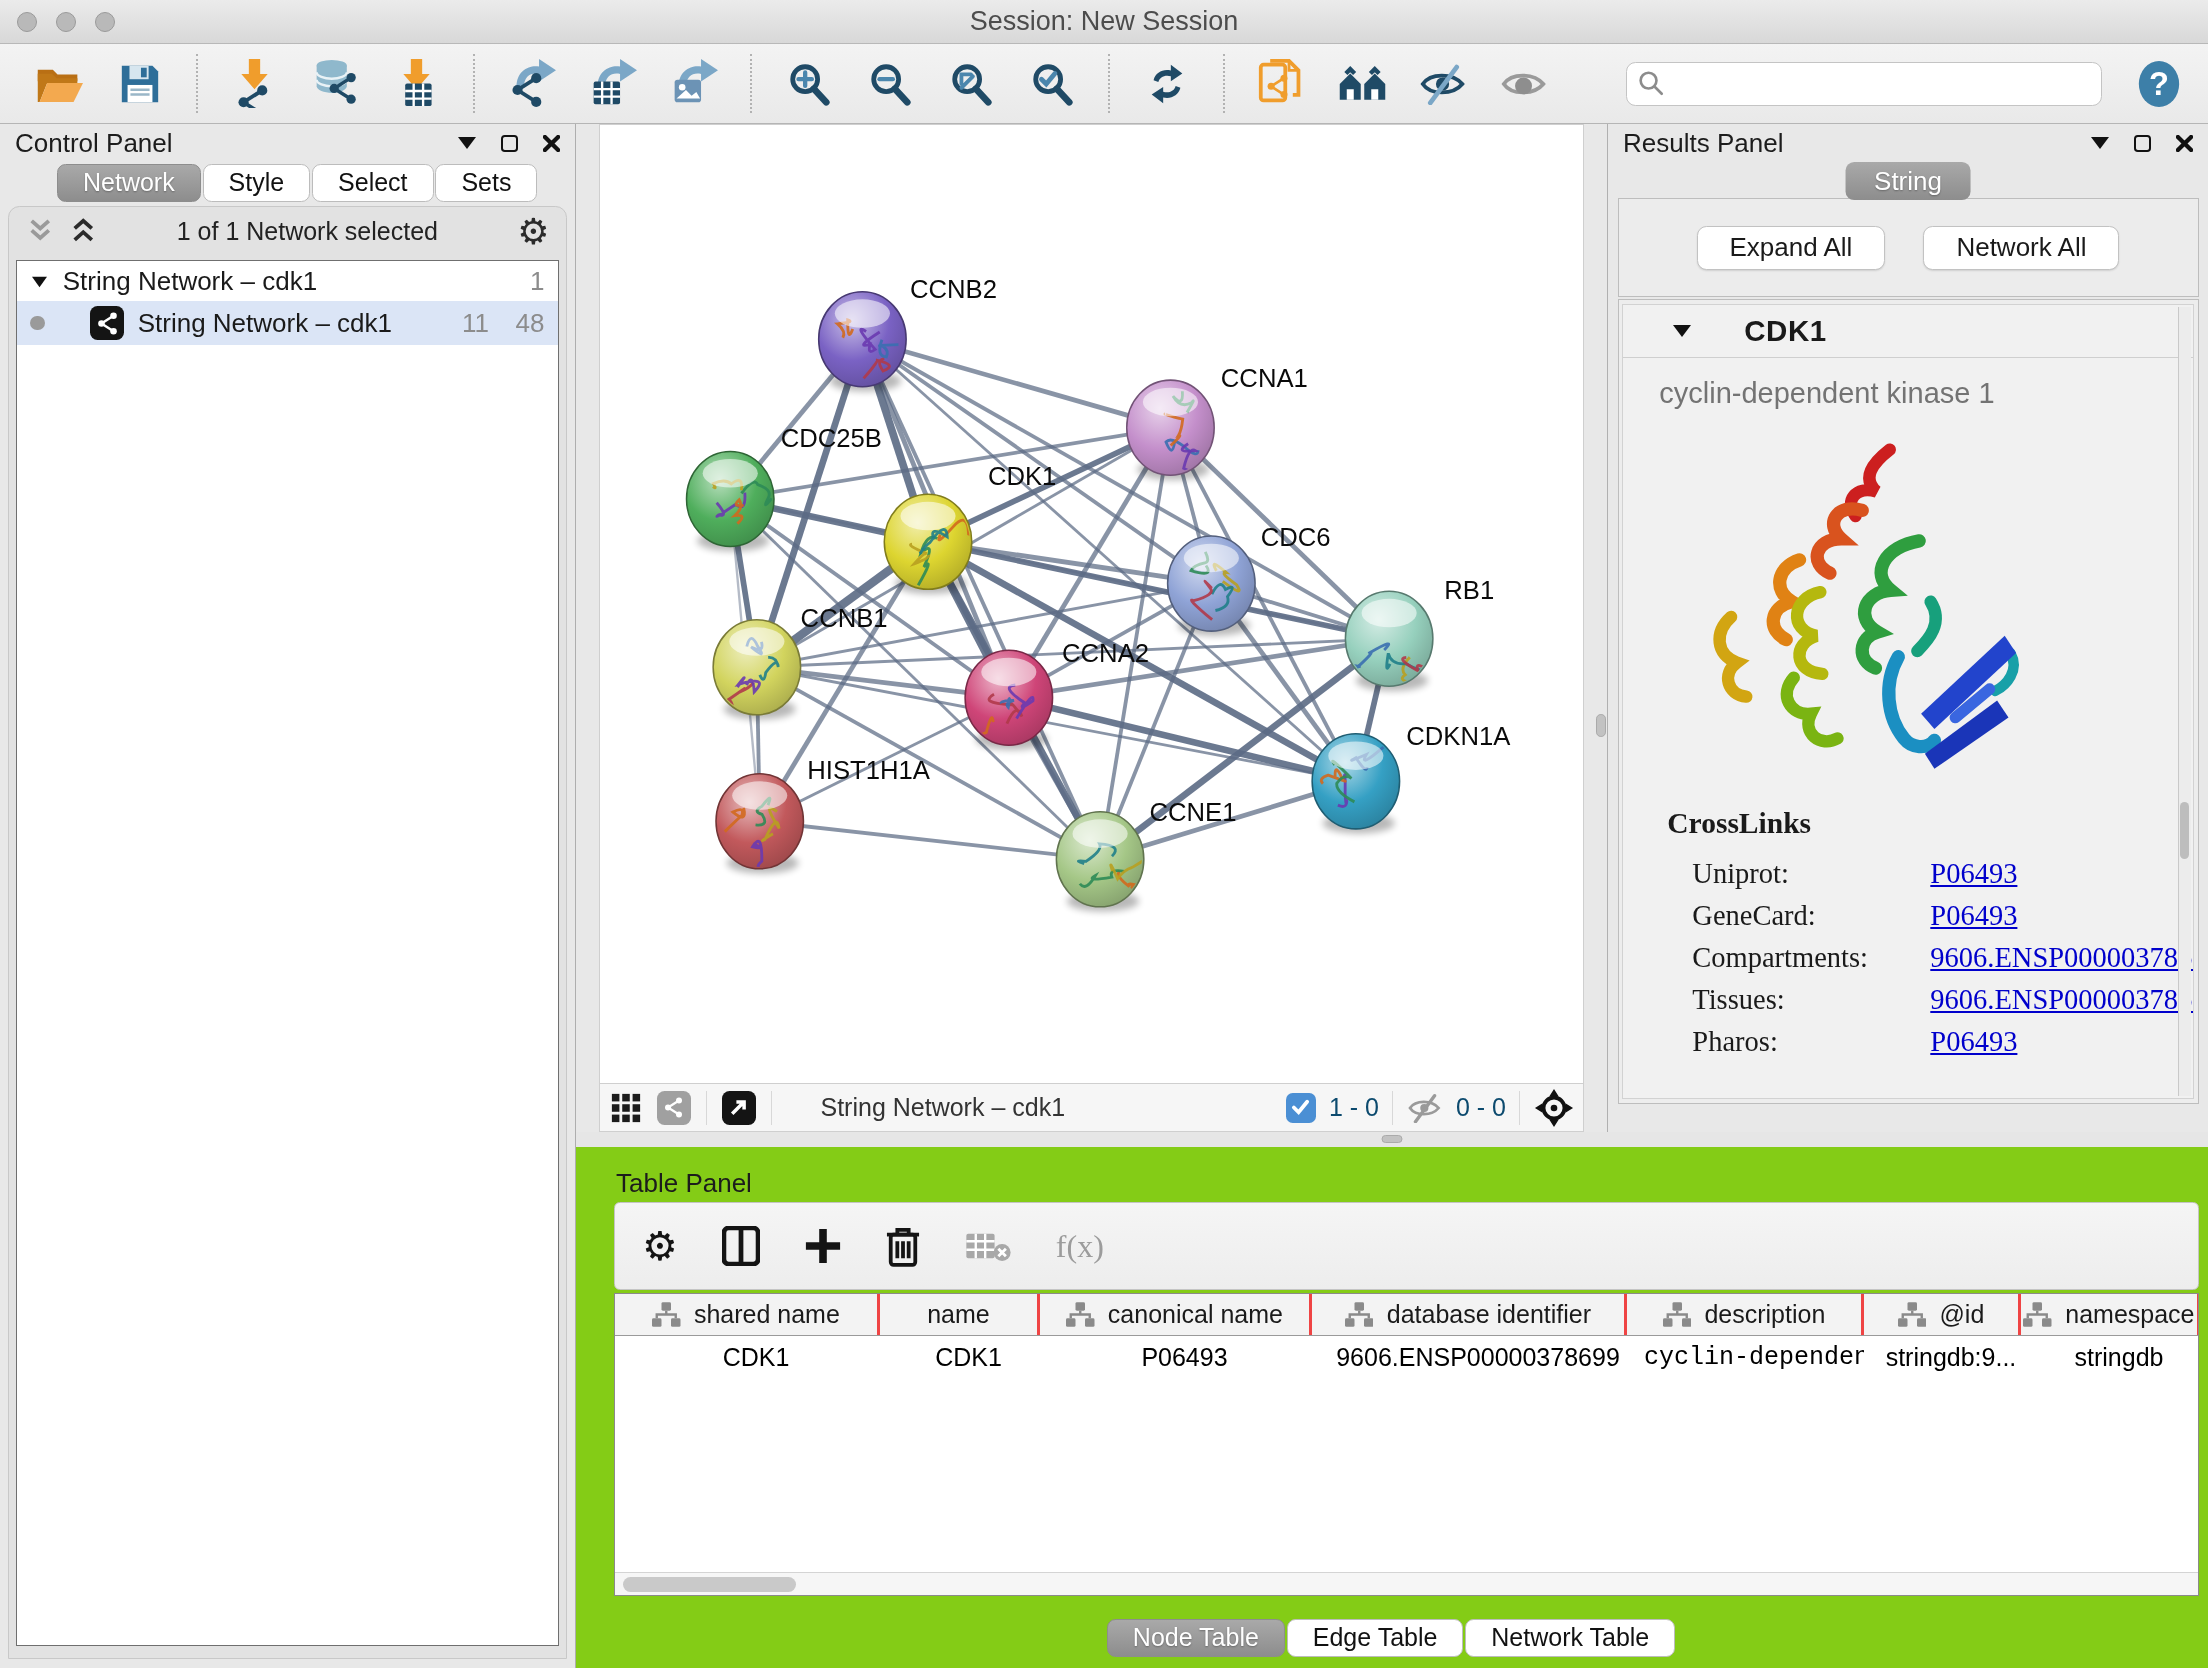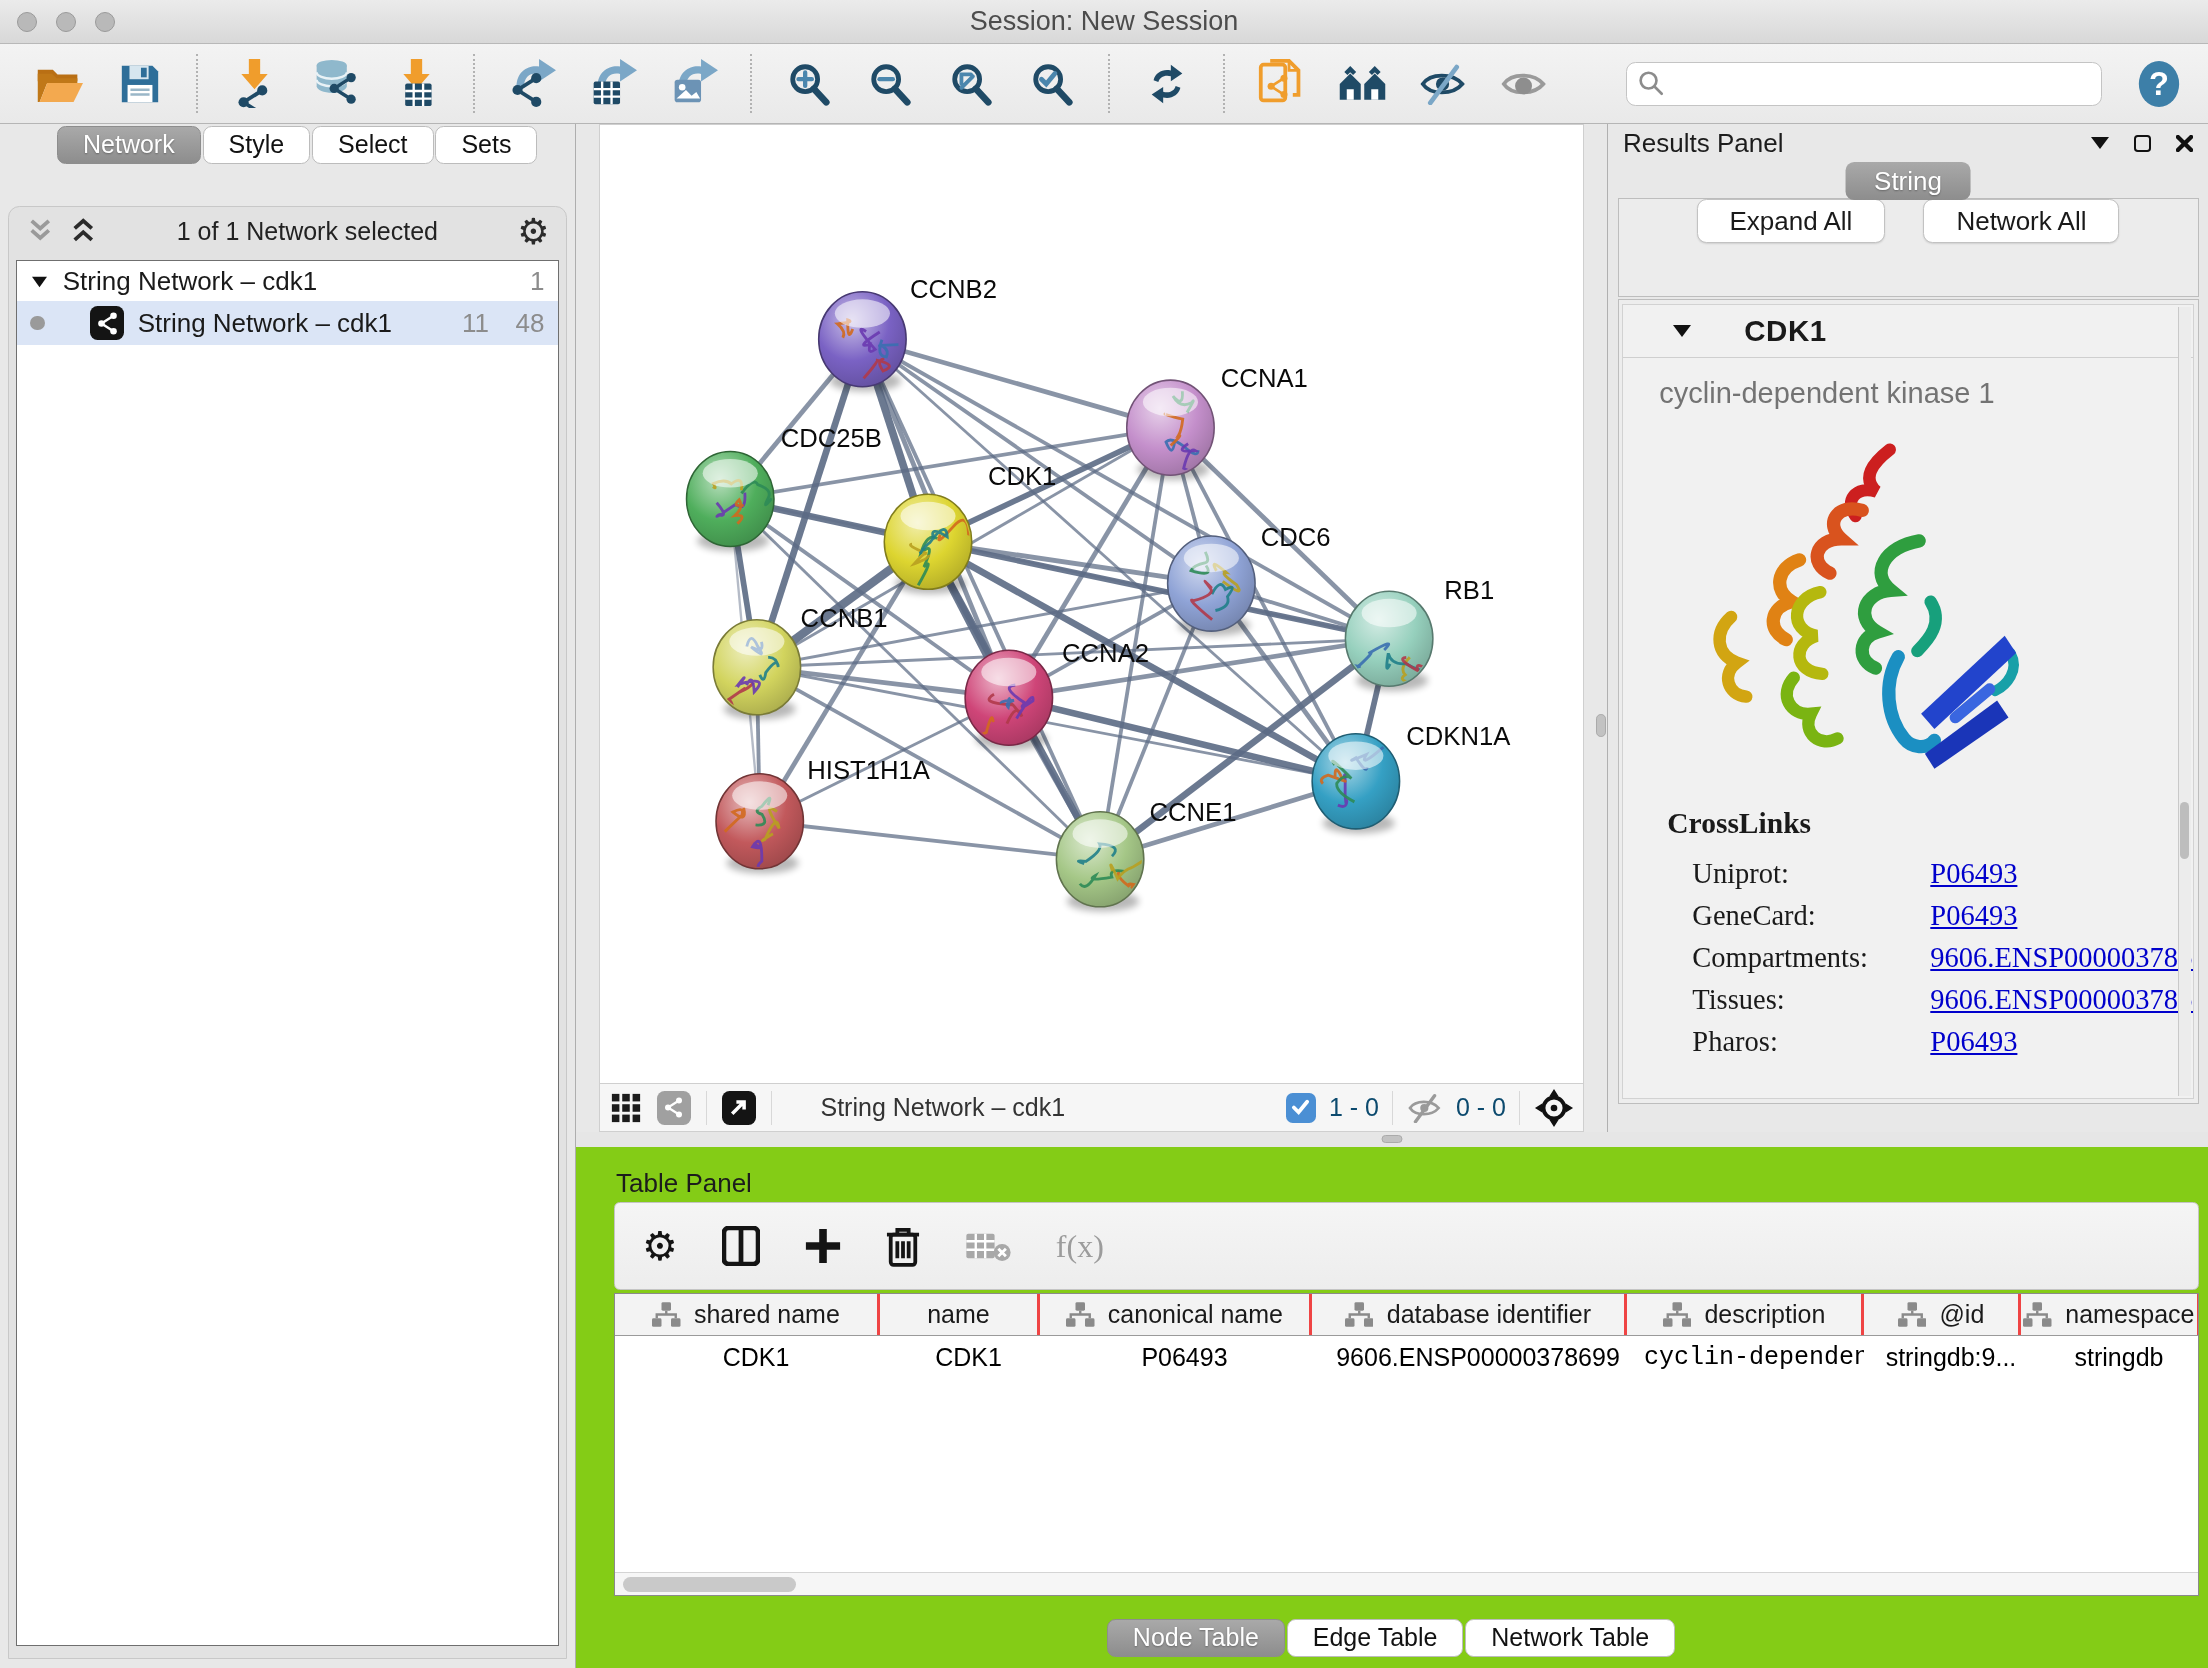--- a/index.html
+++ b/index.html
@@ -67,21 +67,21 @@
   .nv-count { font-size:25px; color:#0c4a6e; }
   .nv-check { width:30px; height:30px; background:#4b8fd4; border-radius:6.7px; display:flex; align-items:center; justify-content:center; }
   .v-dot { left:1020px; top:590px; width:9.5px; height:23px; }
 
   
   .results-panel { width:601px; background:#e8e8e8; border-left:1.9px solid #b0b0b0; position:relative; flex:0 0 auto; }
   .rp-tab { position:absolute; top:38px; left:50%; transform:translateX(-50%); height:38px; padding:0 28.5px;
     background:linear-gradient(#a9a9a9,#8d8d8d); color:#fff; font-size:26px; display:flex; align-items:center; border-radius:8.6px;
     text-shadow:0 1px 1.9px rgba(0,0,0,.3); z-index:2; }
   .rp-box1 { position:absolute; left:9.5px; right:9.5px; top:74px; height:99px; background:#ececec; border:1.9px solid #bdbdbd; }
-  .rp-buttons { height:100%; display:flex; justify-content:center; gap:38px; }
+  .rp-buttons { height:100%; display:flex; align-items:center; justify-content:center; gap:38px; }
   .rp-btn { background:#fff; border:1px solid #c2c2c2; border-radius:9.5px; height:44px; padding:0 32px; font-size:26px;
     display:flex; align-items:center; box-shadow:0 1px 1.9px rgba(0,0,0,.12); }
   .rp-box2 { position:absolute; left:9.5px; right:9.5px; top:175px; height:805px; background:#ededed; border:1.9px solid #bdbdbd; padding:3.8px; }
   .rp-content { position:relative; width:100%; height:100%; background:#f1f1f1; border:1px solid #d2d2d2; overflow:hidden; }
   .rp-sec-head { height:53px; border-bottom:1px solid #cfcfcf; display:flex; align-items:center; padding:0 23px; gap:53px; }
   .rp-sec-head .sec-name { font-size:29.5px; font-weight:bold; letter-spacing:0.5px; }
   .rp-desc { font-size:29px; padding:19px 0 0 36px; color:#737373; }
   .protein-art { position:absolute; left:53px; top:114px; }
   .crosslinks { position:absolute; left:44px; top:502px; right:38px; font-family:"Liberation Serif", serif; }
   .crosslinks .cl-title { font-size:29.5px; font-weight:bold; margin-bottom:13.3px; }
@@ -303,20 +303,32 @@
       <svg width="48" height="48" viewBox="0 0 50 50">
         <ellipse cx="25" cy="25" rx="21" ry="24" fill="#3d7fa8"></ellipse>
         <text x="25" y="36" font-size="34" font-weight="bold" fill="#fff" text-anchor="middle">?</text>
       </svg>
     </div>
   </div>
 
   <div class="main">
 
     <div class="control-panel">
+      <div class="panel-head">
+        <span class="ptitle">Control Panel</span>
+        <span class="ph-icons">
+          <span class="tri-down"></span>
+          <span class="float-sq"></span>
+          <span class="x-ico">
+              <svg width="17" height="17" viewBox="0 0 18 18">
+                <use href="#x-glyph"></use>
+              </svg>
+            </span>
+        </span>
+      </div>
       <div class="cp-tabs" id="cp-tabs">
           <div class="tabbtn sel">Network</div>
           <div class="tabbtn">Style</div>
           <div class="tabbtn">Select</div>
           <div class="tabbtn">Sets</div>
         </div>
       <div class="cp-box">
         <div class="cp-selrow">
           <svg width="28.5" height="28.5" viewBox="0 0 30 30">
             <path d="M6 4 L15 12 L24 4 M6 14 L15 22 L24 14" stroke="#9a9a9a" stroke-width="4" fill="none"></path>

